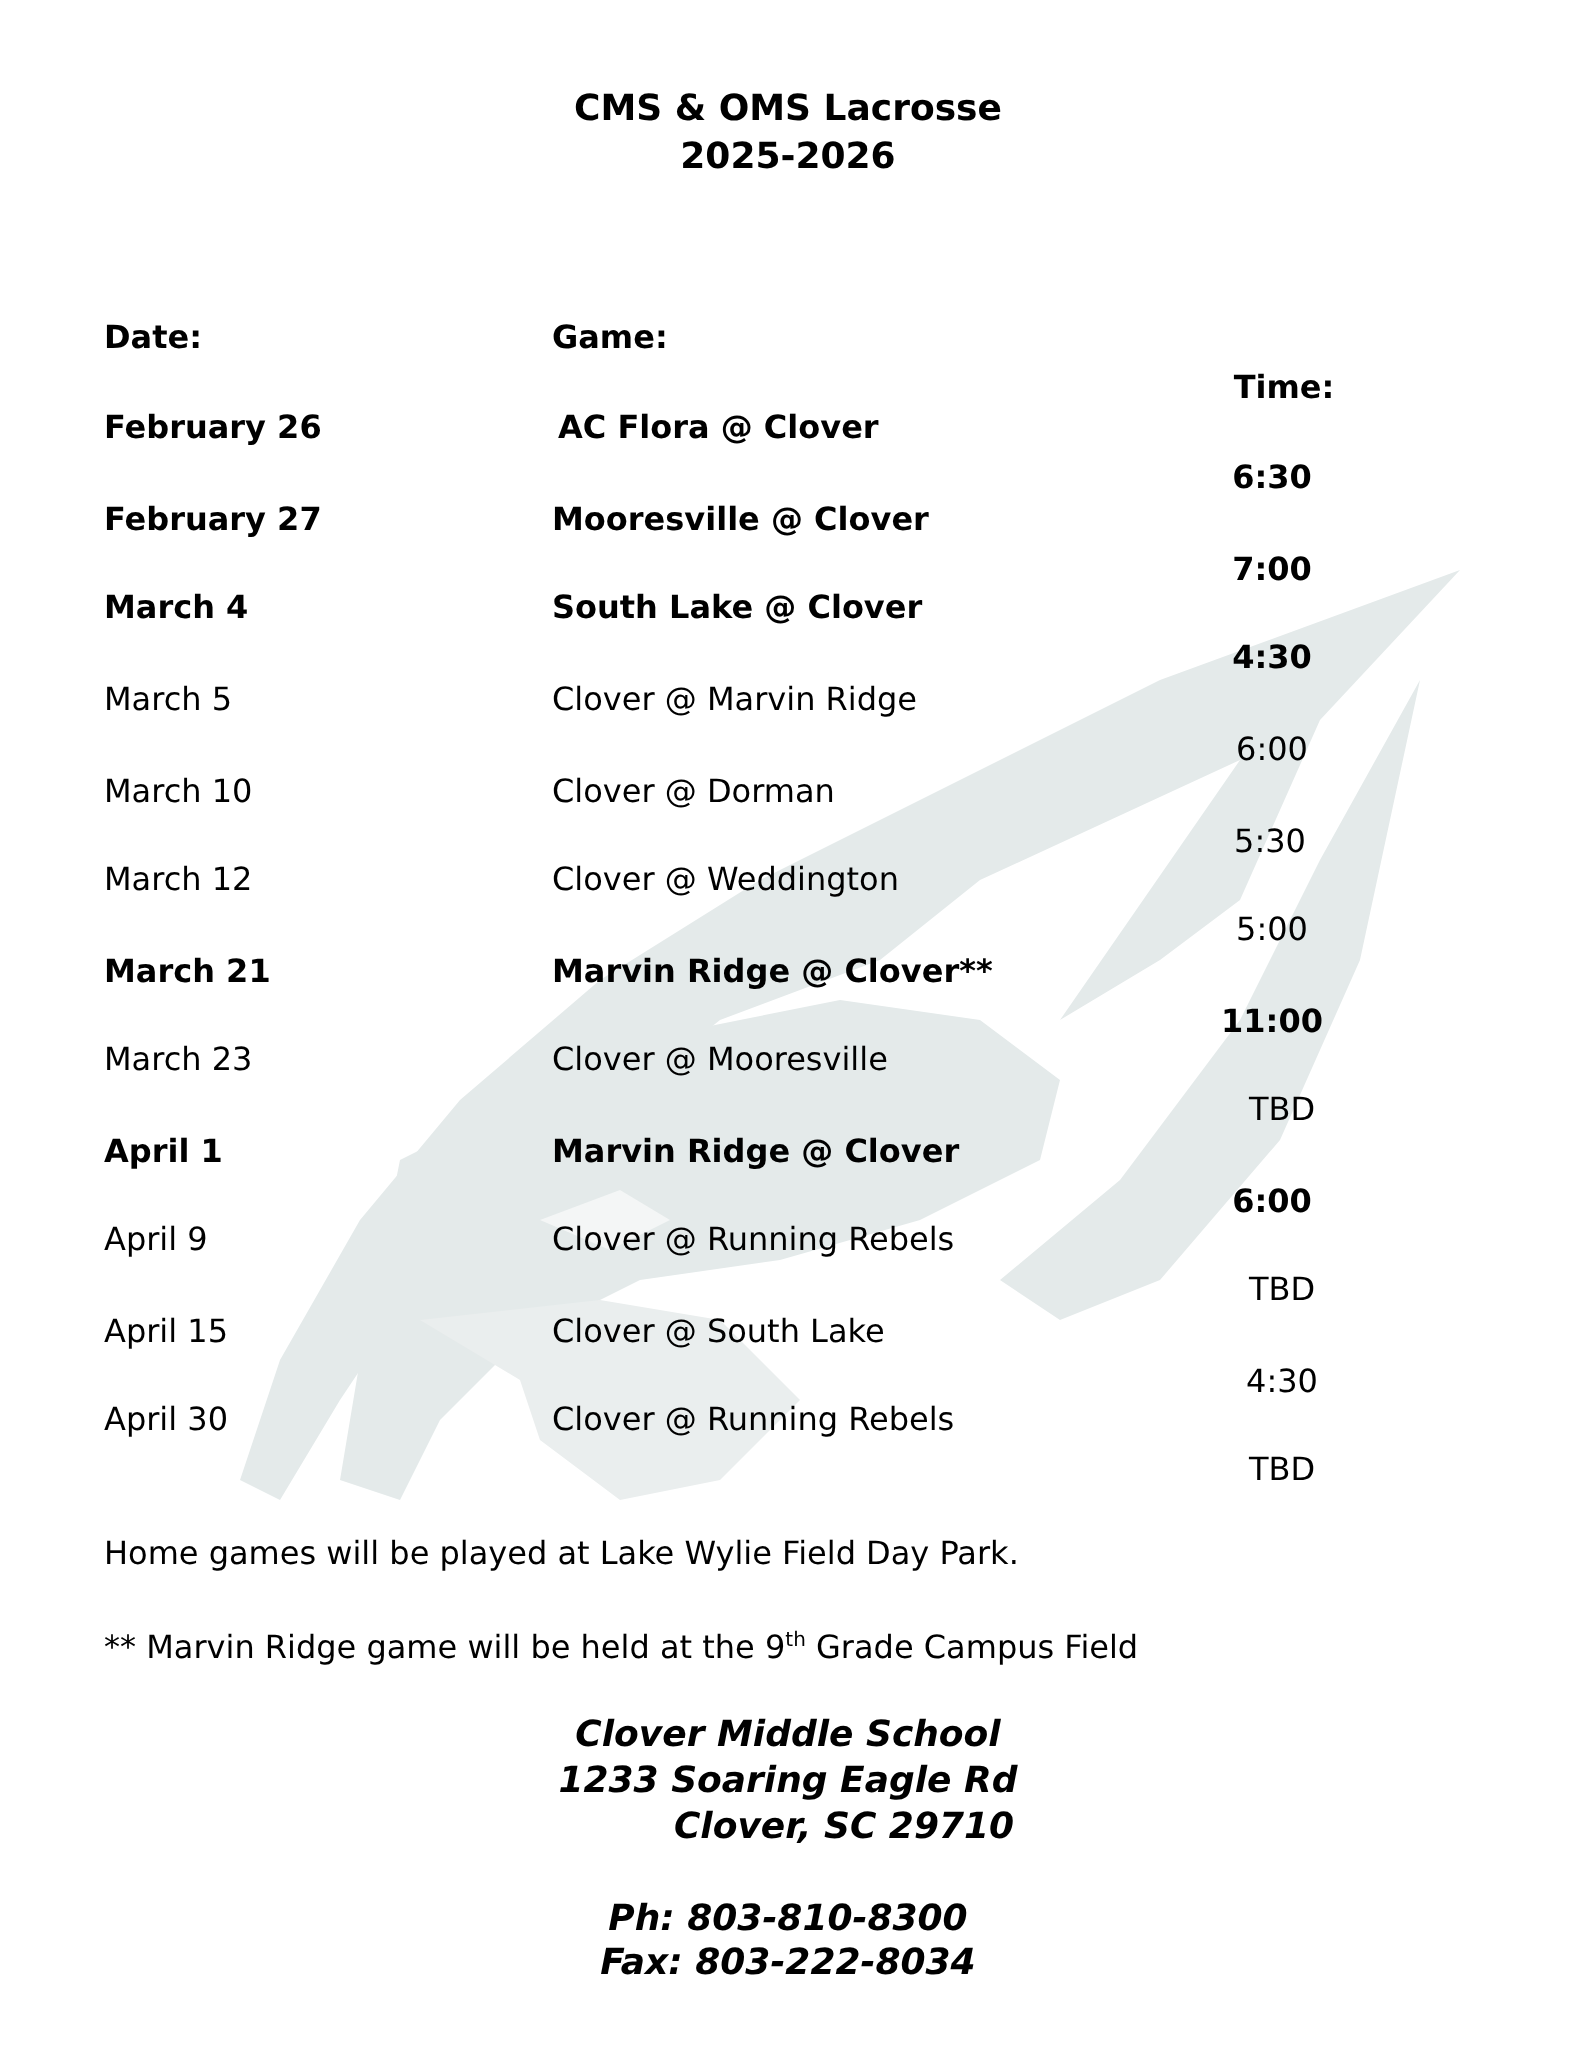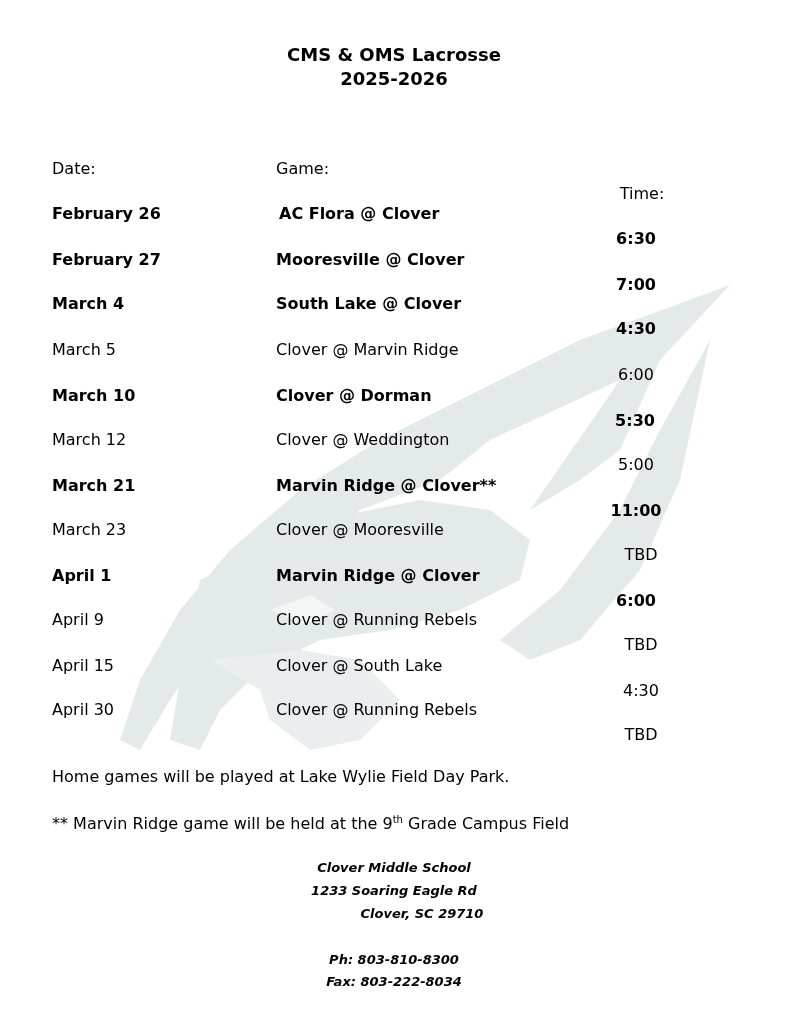--- a/index.html
+++ b/index.html
@@ -13,26 +13,26 @@
     position: absolute; left: 0; width: 788px; text-align: center;
     font-weight: bold; font-size: 18px; line-height: 23px;
   }
   .title.l1 { top: 43px; }
   .title.l2 { top: 67px; }
   .row { position: absolute; left: 0; width: 788px; height: 22px; font-size: 16px; line-height: 22px; }
   .row .date { position: absolute; left: 52px; }
   .row .game { position: absolute; left: 276px; }
   .row .time { position: absolute; left: 596px; width: 80px; text-align: center; margin-top: 25px; }
   .row.bold { font-weight: bold; }
-  .row.header { font-weight: normal; }
+  .row.header { font-weight: bold; }
   .note { position: absolute; left: 52px; font-size: 16px; line-height: 22px; }
   .note sup { font-size: 10px; line-height: 0; vertical-align: 6px; }
   .footer {
     position: absolute; left: 0; width: 788px; text-align: center;
-    font-weight: bold; font-style: italic; font-size: 13px; line-height: 23px;
+    font-weight: bold; font-style: italic; font-size: 18px; line-height: 23px;
   }
 </style>
 </head>
 <body>
 
 <svg class="watermark" viewBox="0 0 700 490" xmlns="http://www.w3.org/2000/svg">
   <g fill="#e4eaea" stroke="none">
 
     <path d="M670 5 L600 80 L560 170 L520 200 L470 230 L560 100 L430 160 L380 200 L300 230 L250 270 L200 310 L150 360 L110 420 L80 470 L60 460 L80 400 L120 330 L170 270 L240 210 L320 160 L420 110 L520 60 Z"></path>
 
@@ -69,21 +69,21 @@
   <div class="row bold" style="top:293px;">
     <span class="date">March 4</span>
     <span class="game">South Lake @ Clover</span>
     <span class="time">4:30</span>
   </div>
   <div class="row" style="top:339px;">
     <span class="date">March 5</span>
     <span class="game">Clover @ Marvin Ridge</span>
     <span class="time">6:00</span>
   </div>
-  <div class="row" style="top:385px;font-weight:bold;">
+  <div class="row" style="top:385px;">
     <span class="date">March 10</span>
     <span class="game">Clover @ Dorman</span>
     <span class="time" style="left:595px;">5:30</span>
   </div>
   <div class="row" style="top:429px;">
     <span class="date">March 12</span>
     <span class="game">Clover @ Weddington</span>
     <span class="time">5:00</span>
   </div>
   <div class="row bold" style="top:475px;">

